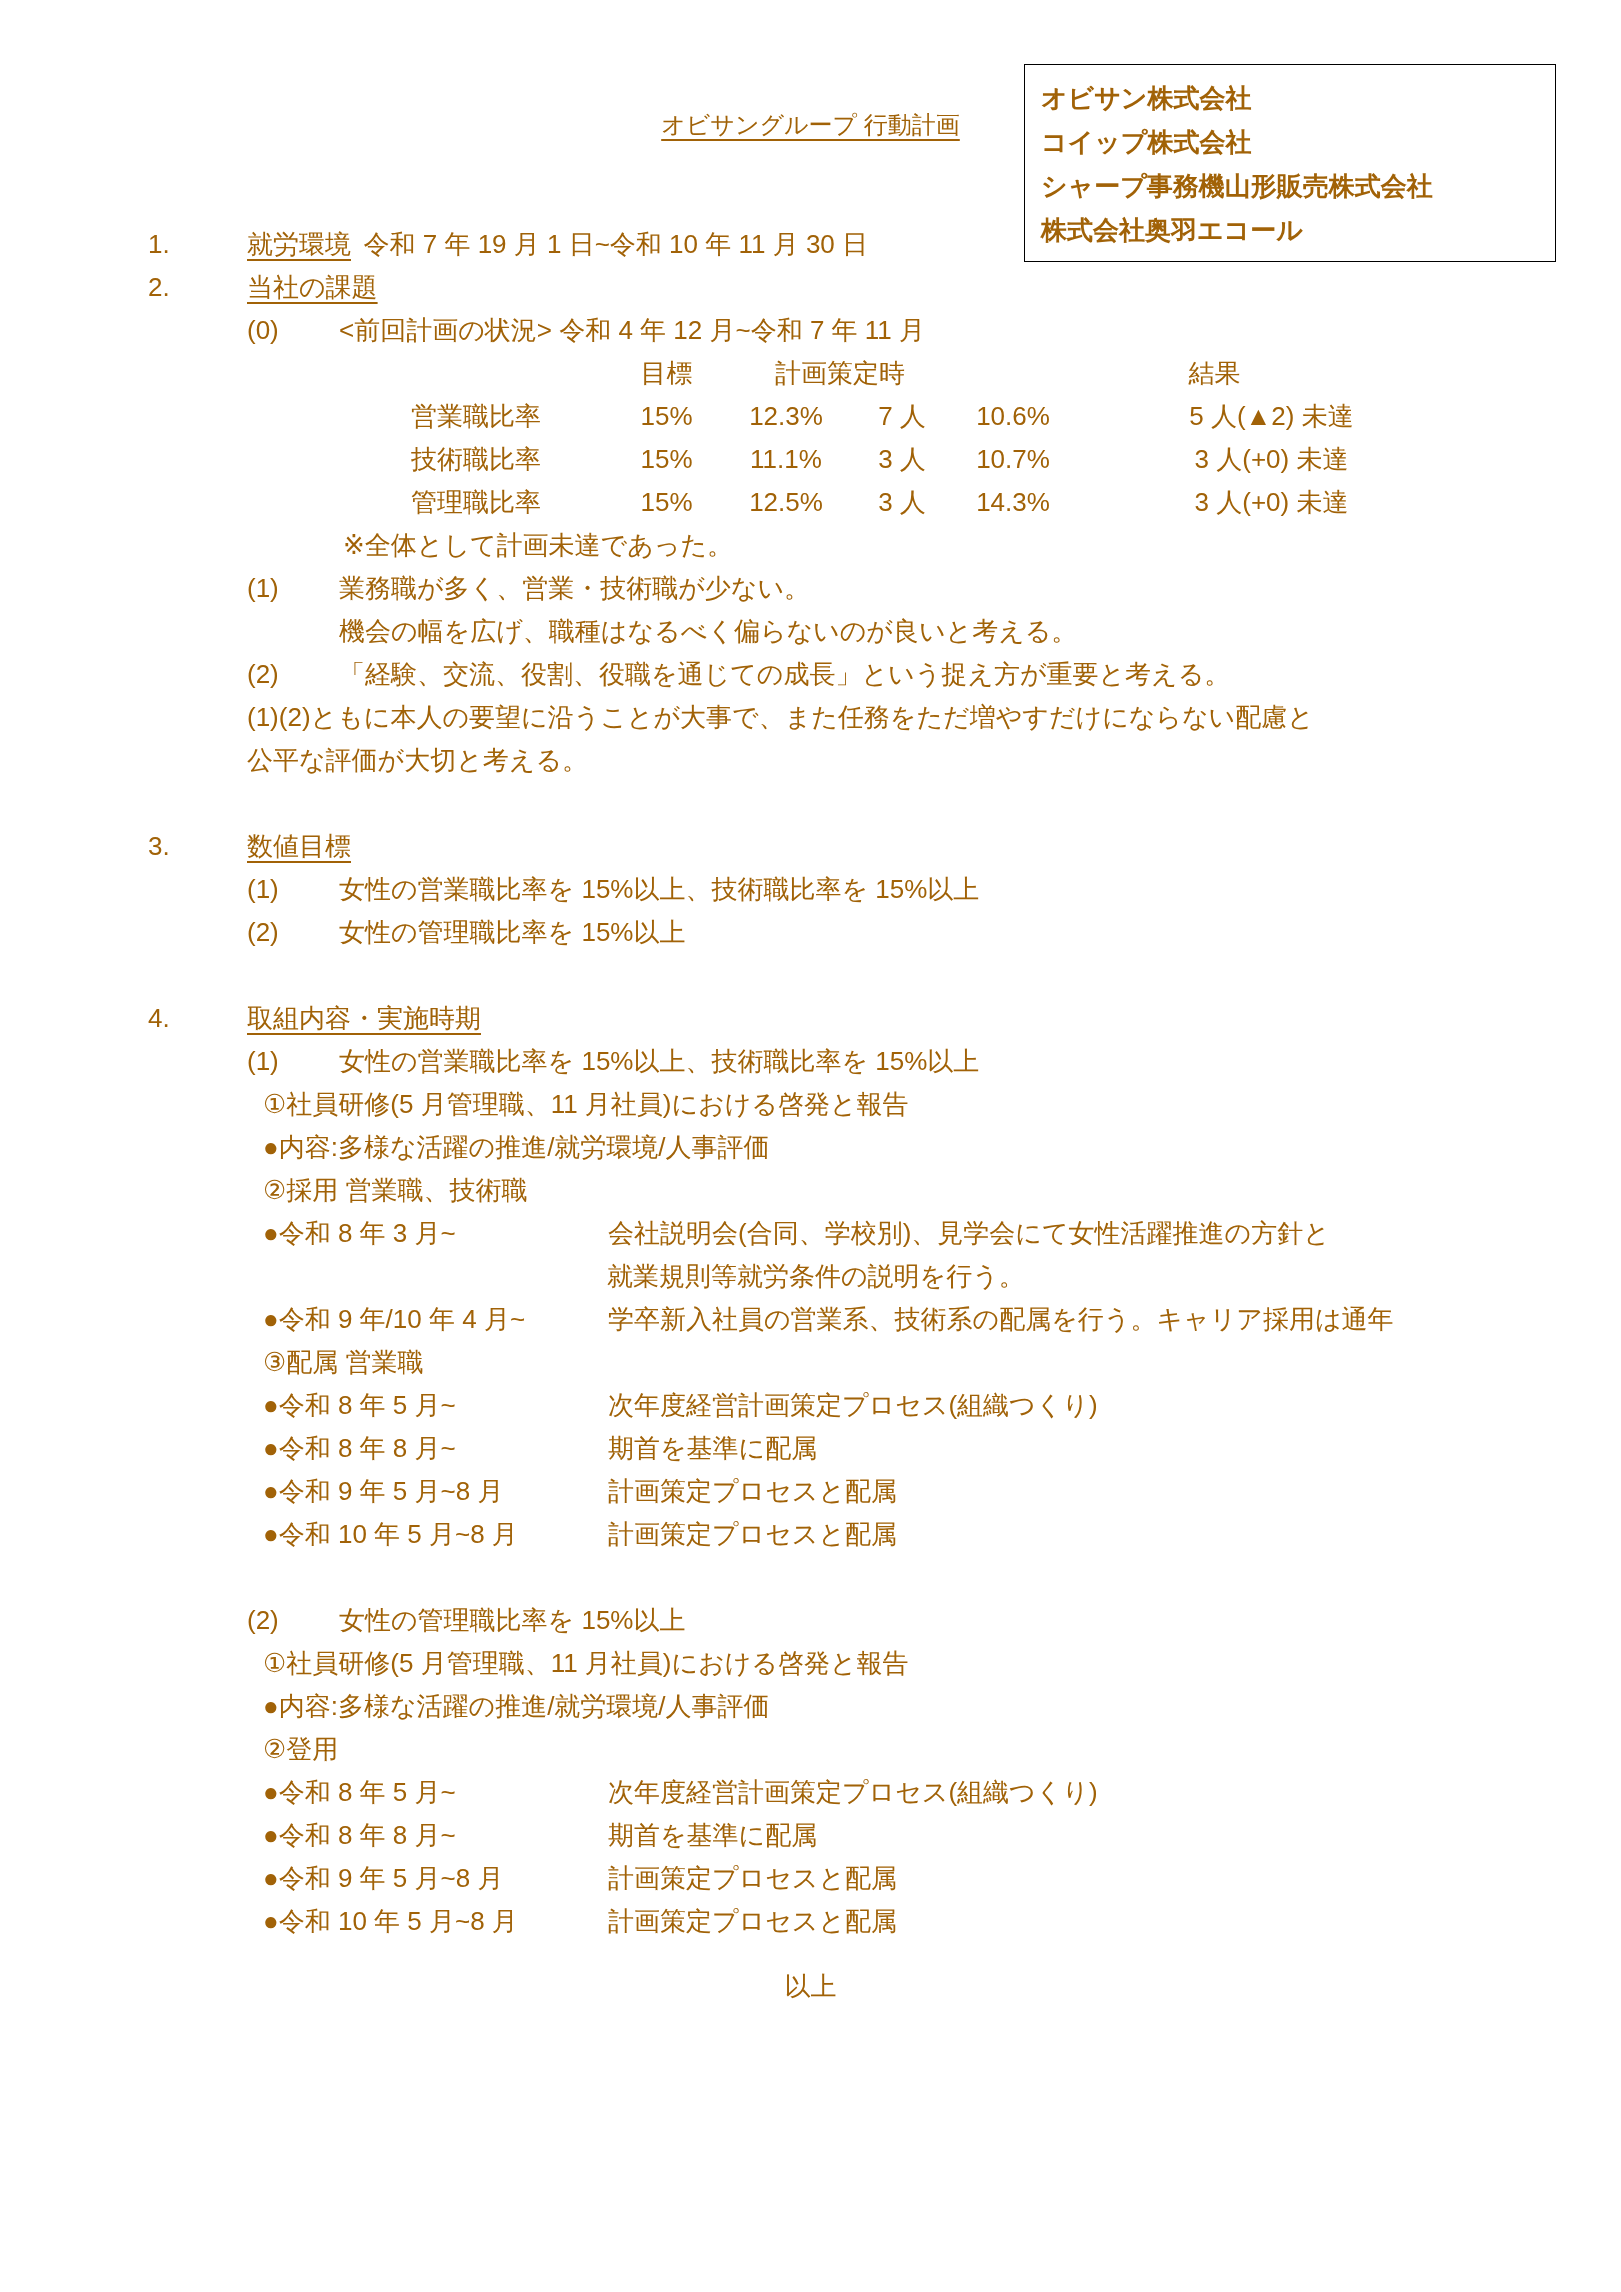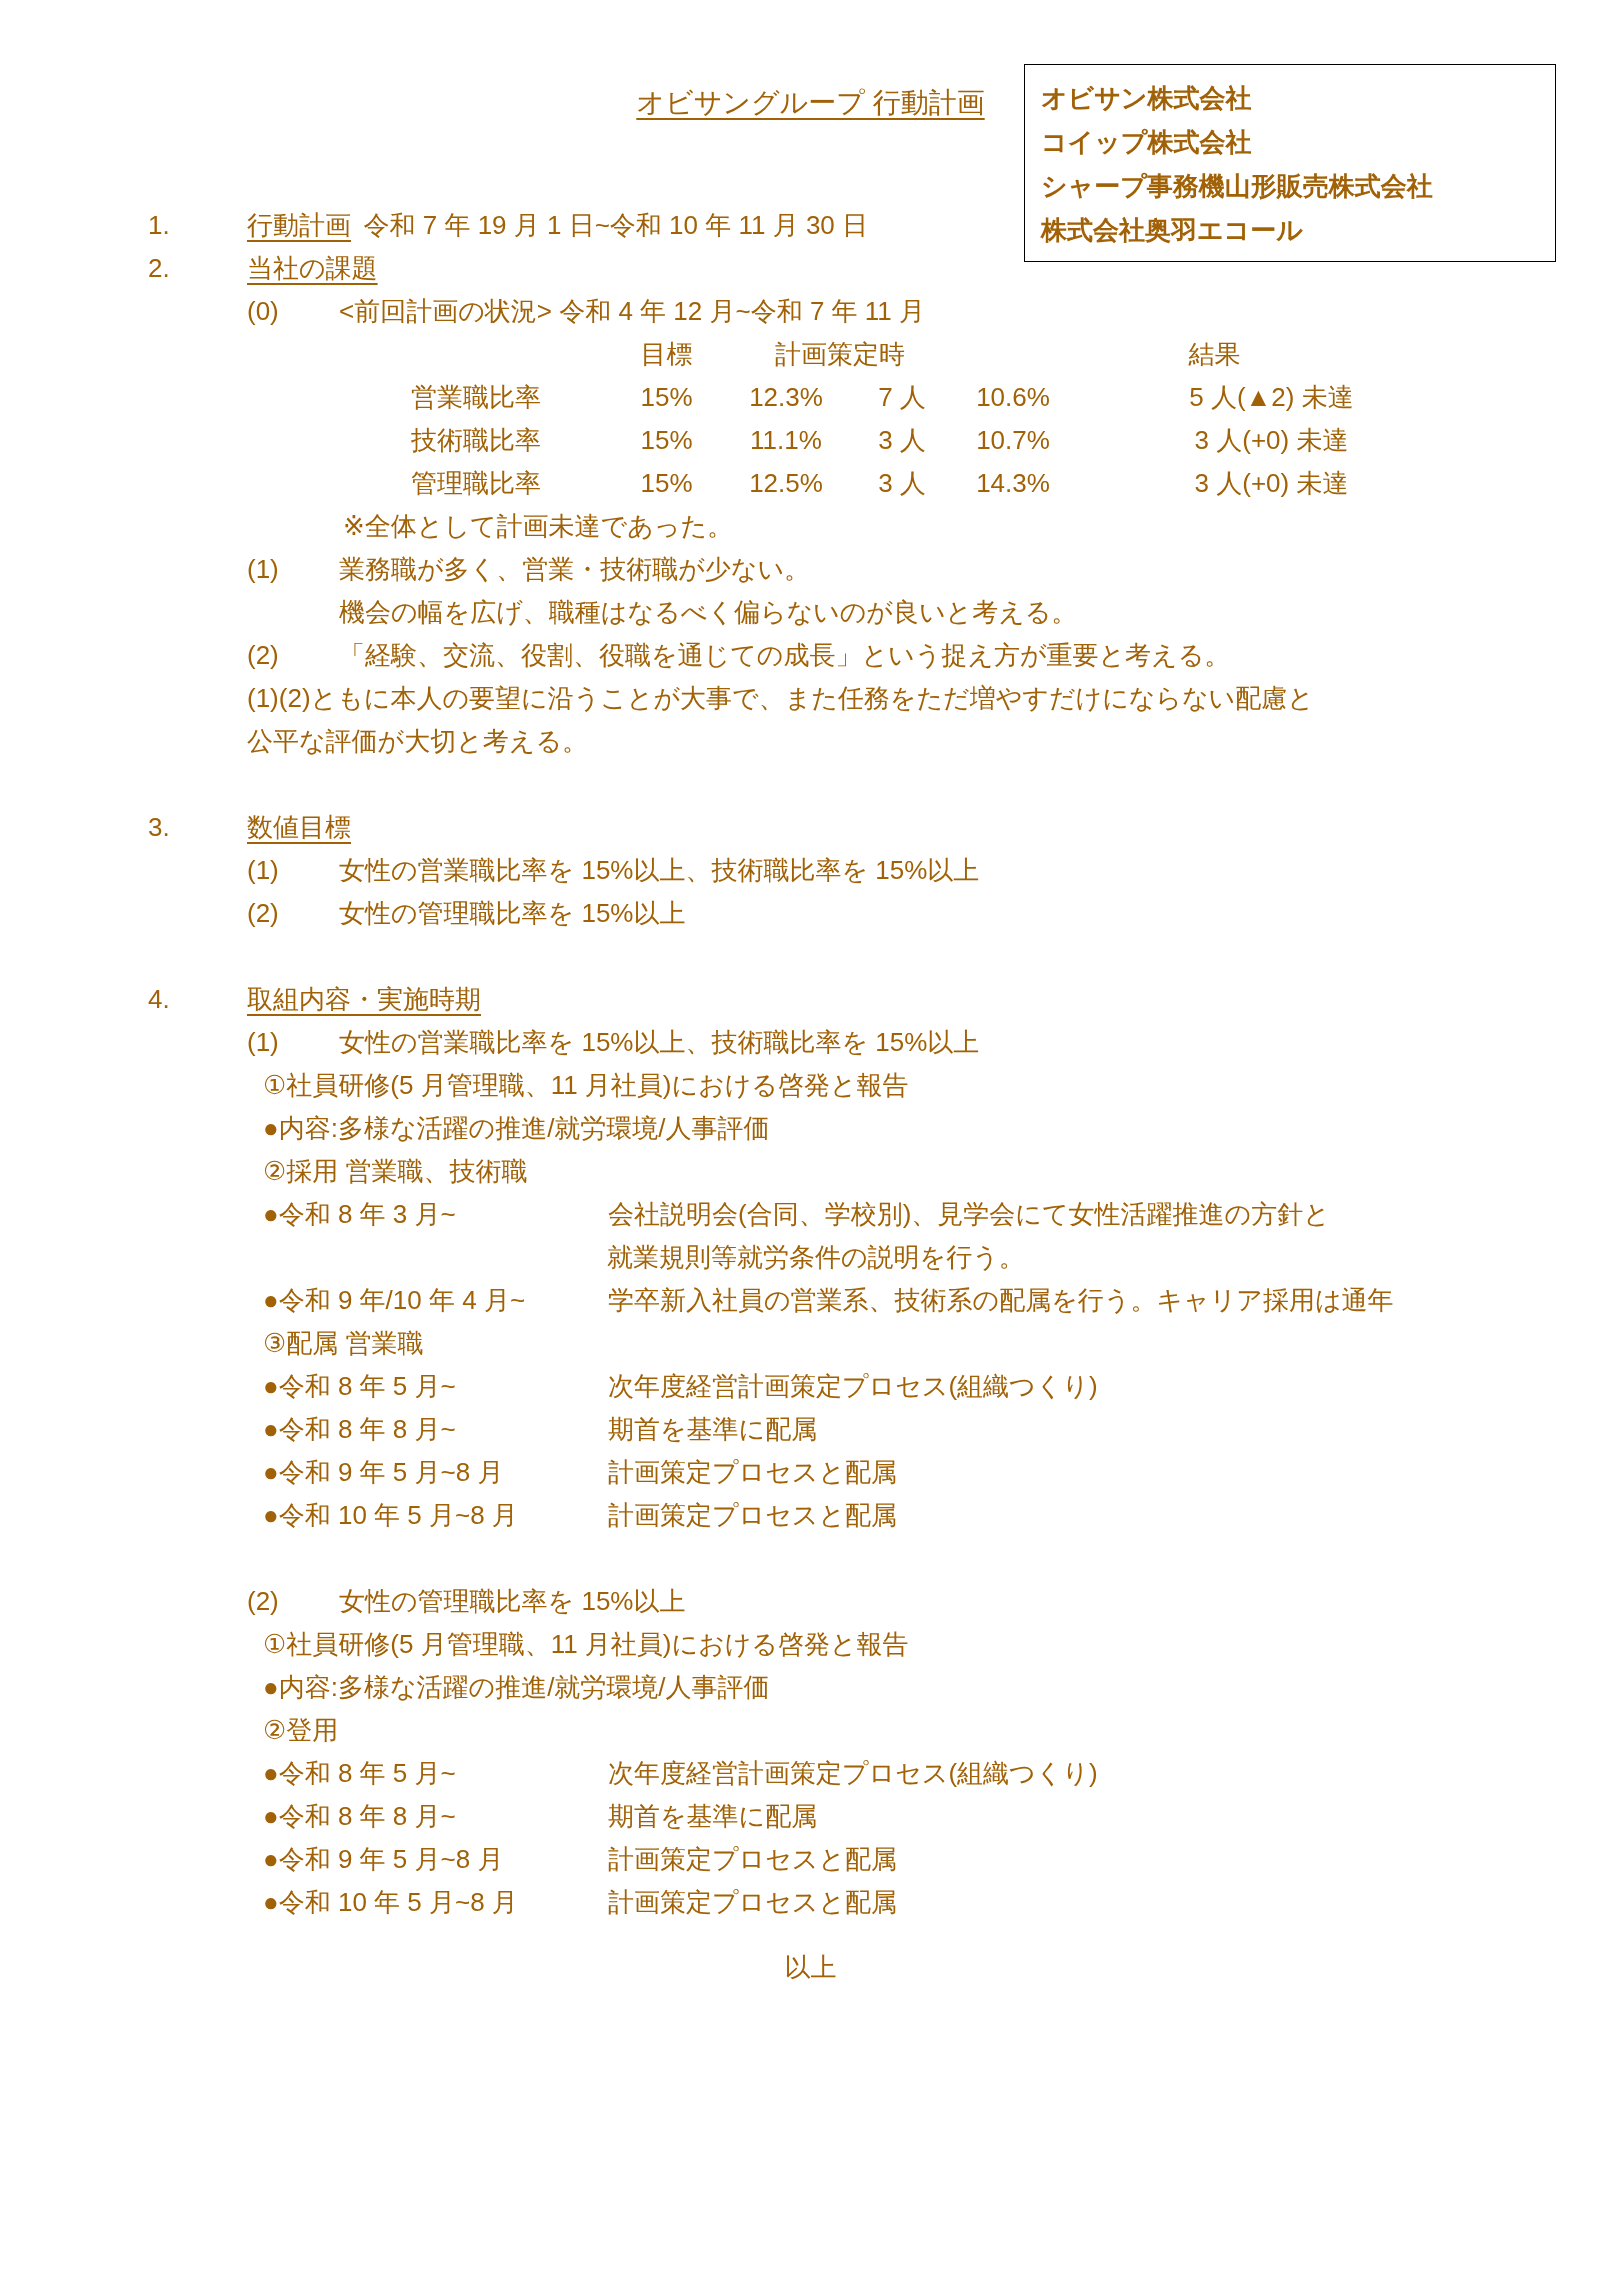--- a/index.html
+++ b/index.html
@@ -20,23 +20,23 @@
     width:507px;height:176px;
     border:1.8px solid #000;
     padding:10.7px 7.2px 9px 16px;
     font-weight:bold;
     line-height:44px;
     white-space:nowrap;
   }
   
   .title{
     margin:0;
-    padding-top:84px;
+    padding-top:109px;
     text-align:center;
-    font-size:28px;
+    font-size:24px;
     font-weight:normal;
   }
   .u{
     text-decoration:underline;
     text-underline-offset:6.3px;
     text-decoration-thickness:1.8px;
   }
   
   .content{
     padding:0 148px;
@@ -86,21 +86,21 @@
     <div>シャープ事務機山形販売株式会社</div>
     <div>株式会社奥羽エコール</div>
   </div>
 
   <h1 class="title"><span class="u">オビサングループ 行動計画</span></h1>
 
   <div class="content">
 
     <div class="row gap-title">
       <span class="c-num">1.</span>
-      <span class="u">行動計画</span>
+      <span class="u">就労環境</span>
       <span class="rest">令和 7 年 19 月 1 日~令和 10 年 11 月 30 日</span>
     </div>
 
     <div class="row">
       <span class="c-num">2.</span>
       <span class="u">当社の課題</span>
     </div>
 
     <div class="row ind-item">
       <span class="c-pnum">(0)</span>

